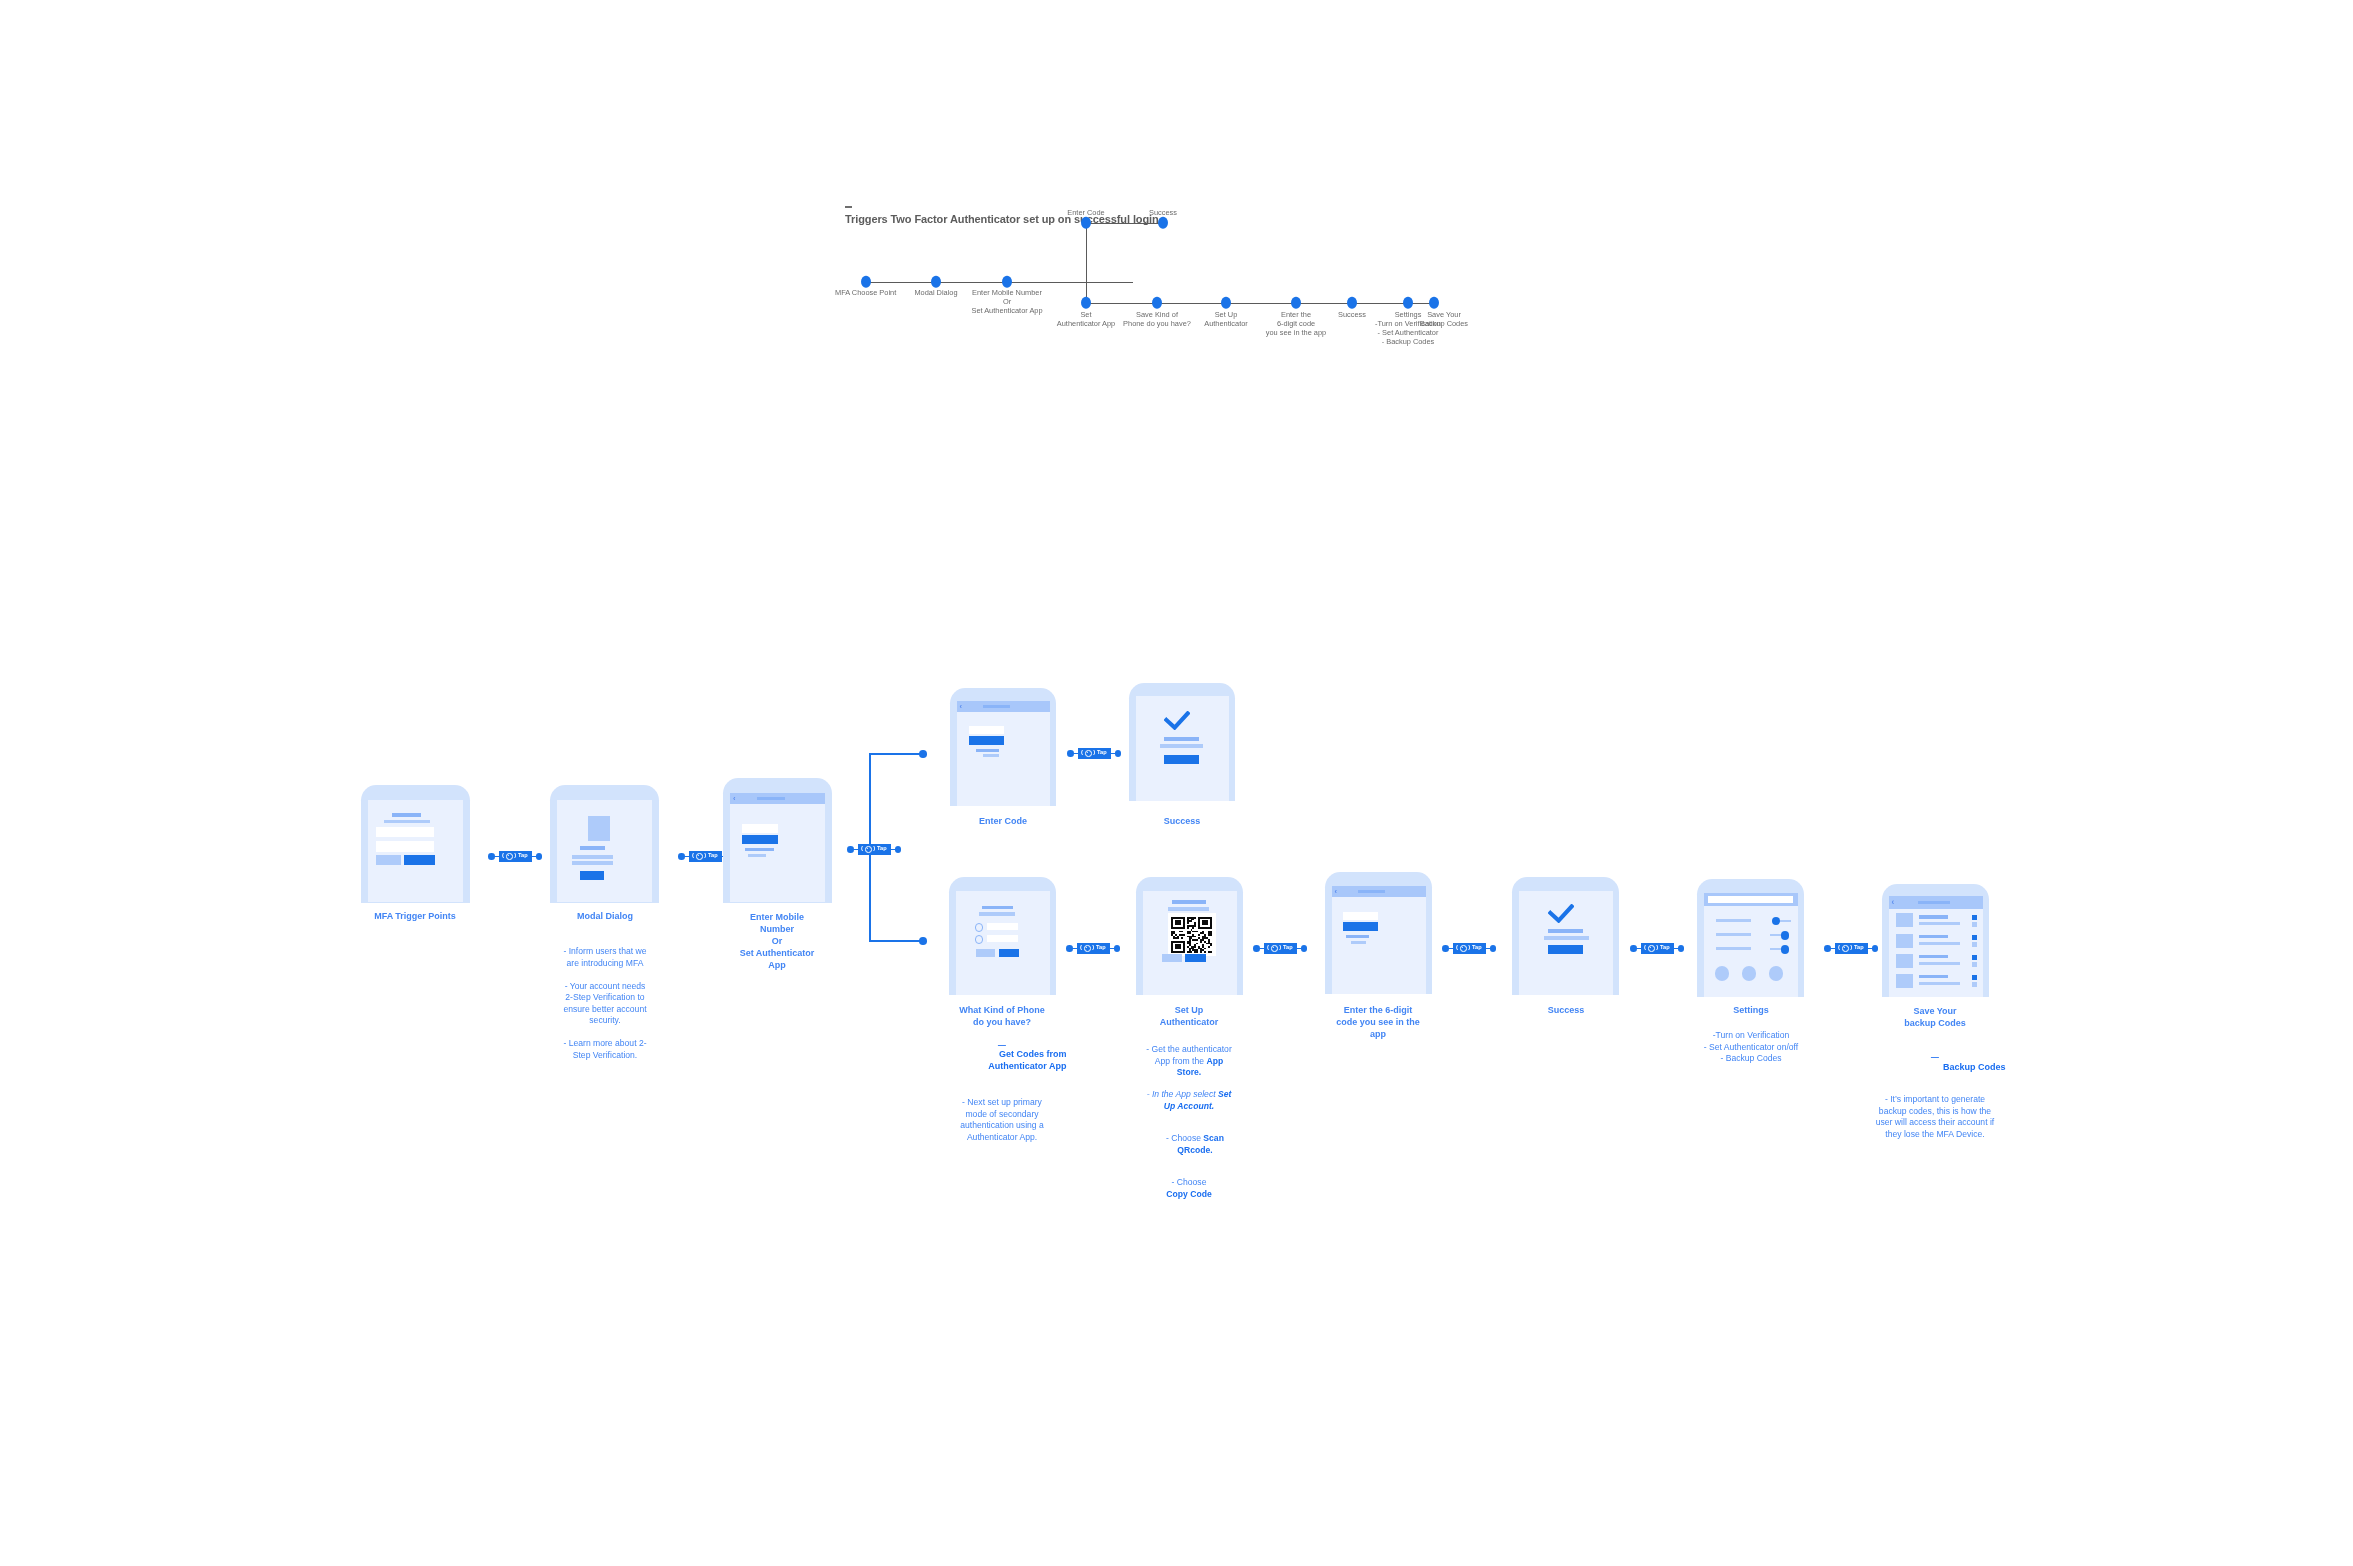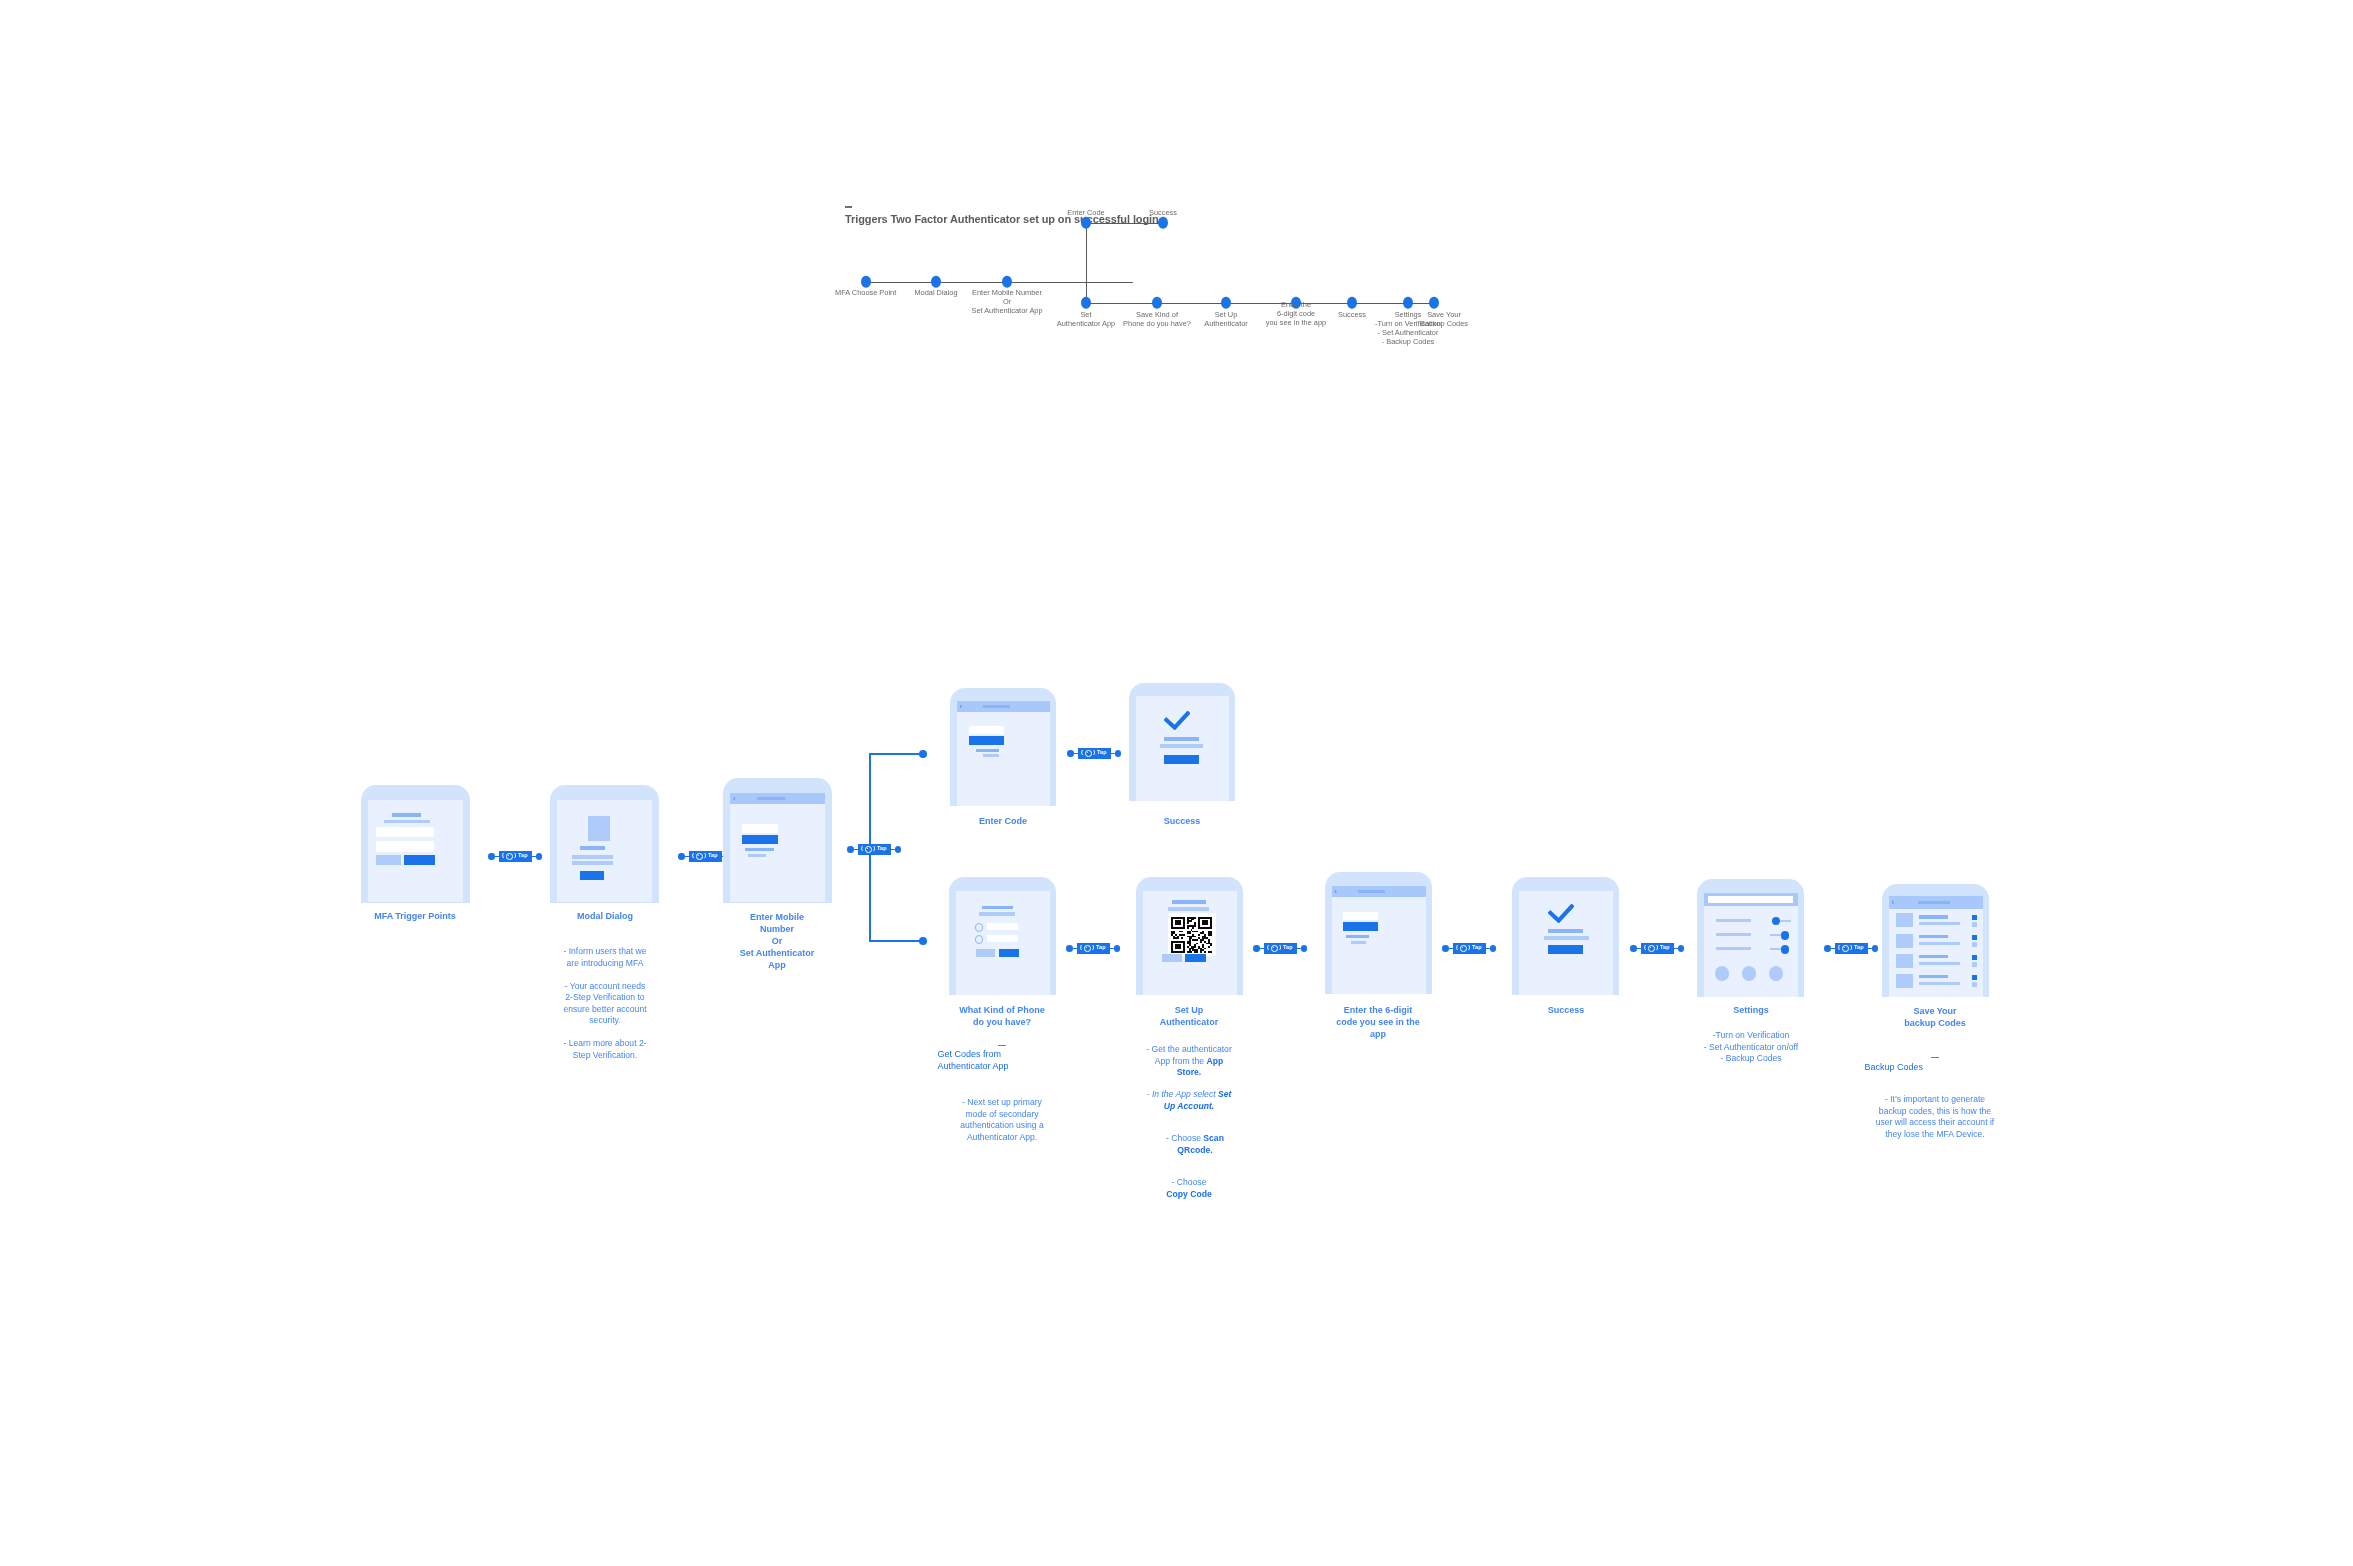--- a/index.html
+++ b/index.html
@@ -58,22 +58,22 @@
   .body-note{
     position:absolute;transform:translateX(-50%);text-align:center;
     color:#4285f4;font-size:8.6px;line-height:11.5px;white-space:pre-line;
   }
   .body-note b{color:#1a6ef0;font-weight:bold;}
   .bullets{
     position:absolute;text-align:left;color:#4285f4;font-size:8.6px;line-height:11.5px;
     white-space:pre-line;
   }
   .subhead{
-    position:absolute;transform:translateX(-50%);text-align:left;
-    color:#1a6ef0;font-weight:normal;font-size:9px;line-height:11.8px;white-space:pre-line;
+    position:absolute;transform:translateX(-50%);text-align:right;
+    color:#1a6ef0;font-weight:bold;font-size:9px;line-height:11.8px;white-space:pre-line;
   }
   .tiny-dash{position:absolute;transform:translateX(-50%);width:8.2px;height:1.2px;background:#4285f4;}
 
   
   .connector{position:absolute;height:13px;display:flex;align-items:center;}
   .conn-dot{width:6.5px;height:6.5px;border-radius:50%;background:#1a73e8;flex:0 0 auto;}
   .conn-stub{height:1.5px;background:#1a73e8;flex:0 0 auto;}
   .tapbadge{
     background:#1a73e8;color:#ffffff;font-size:5.6px;font-weight:bold;
     padding:2.4px 4.1px 2.9px 3.5px;display:flex;align-items:center;gap:1.8px;line-height:1;
@@ -136,21 +136,21 @@
   <div class="tl-dot" style="left:507px;top:104px;"></div>
   <div class="tl-dot" style="left:563px;top:104px;"></div>
   <div class="tl-dot" style="left:589px;top:104px;"></div>
 
   <div class="tl-label" style="left:241px;top:111px;">Set
 Authenticator App</div>
   <div class="tl-label" style="left:312px;top:111px;">Save Kind of
 Phone do you have?</div>
   <div class="tl-label" style="left:381px;top:111px;">Set Up
 Authenticator</div>
-  <div class="tl-label" style="left:451px;top:101px;">Enter the
+  <div class="tl-label" style="left:451px;top:111px;">Enter the
 6-digit code
 you see in the app</div>
   <div class="tl-label" style="left:507px;top:111px;">Success</div>
   <div class="tl-label" style="left:563px;top:111px;">Settings
 -Turn on Verification
 - Set Authenticator
 - Backup Codes</div>
   <div class="tl-label" style="left:599px;top:111px;">Save Your
 Backup Codes</div>
 </div>

